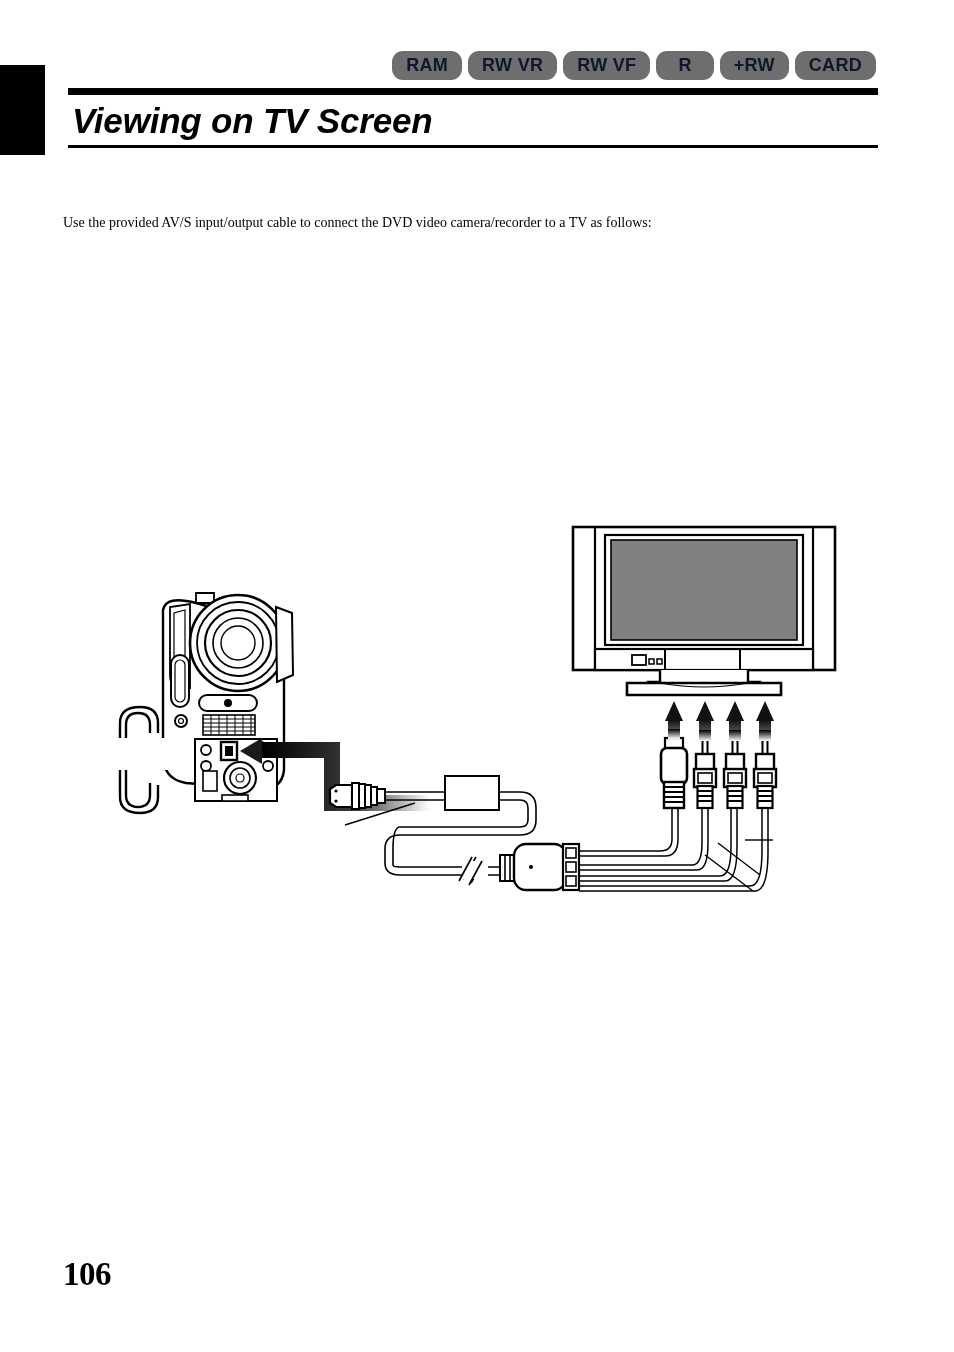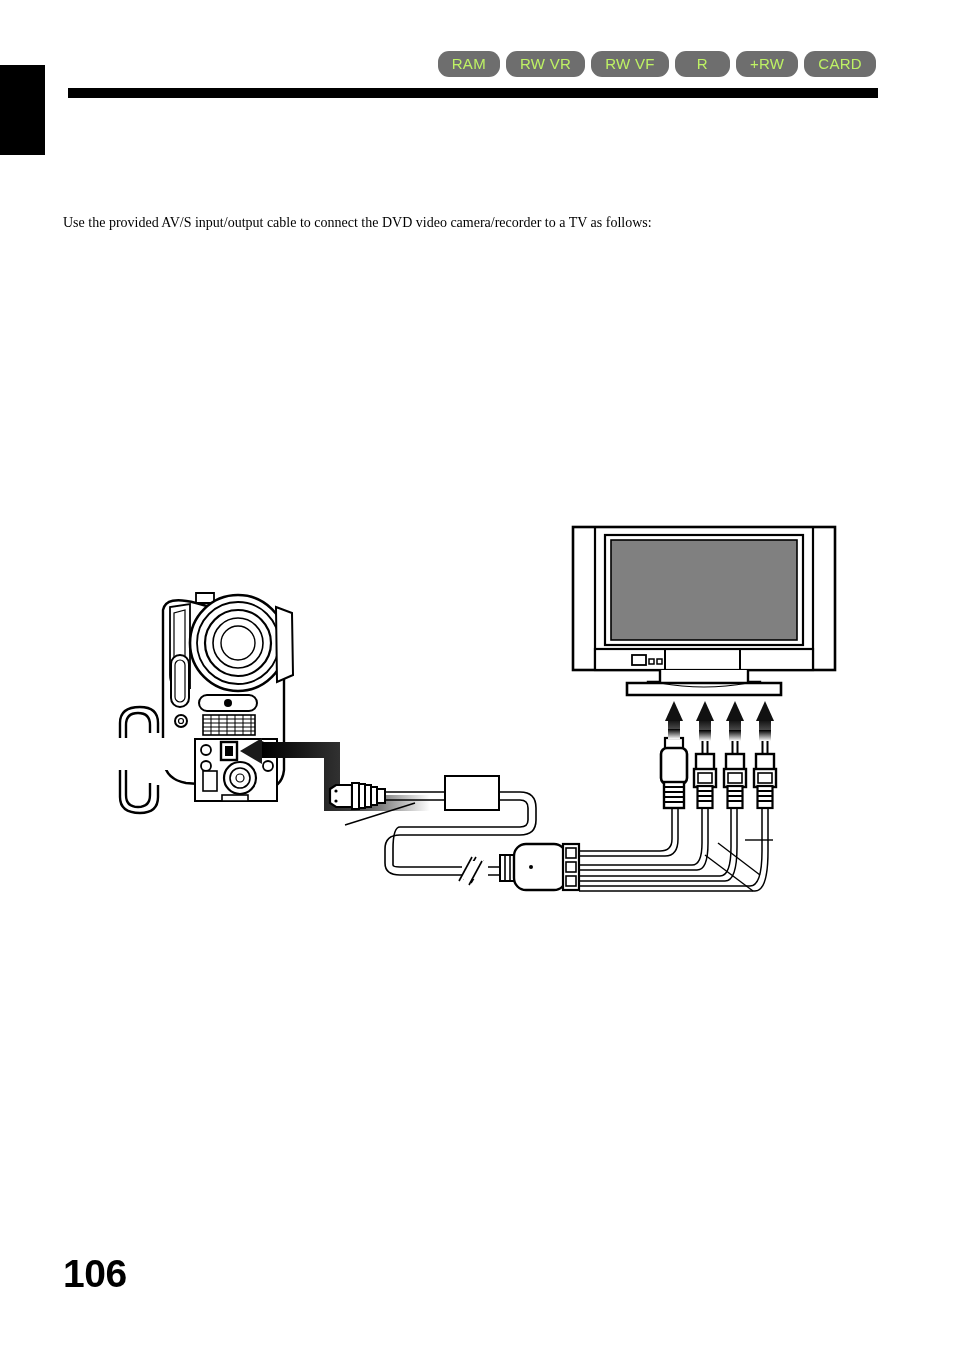--- a/index.html
+++ b/index.html
@@ -30,28 +30,29 @@
   .badge-row {
     position: absolute;
     right: 78px;
     top: 51px;
     display: flex;
     gap: 6px;
     align-items: center;
   }
   .badge {
     background: #6e6e6e;
-    color: #bef264;
+    color: #0f172a;
     font-family: "Liberation Sans", sans-serif;
-    font-size: 15px;
+    font-size: 18px;
     line-height: 1;
     padding: 5px 14px 6px 14px;
     border-radius: 11px;
     white-space: nowrap;
     letter-spacing: 0.3px;
+    font-weight: bold;
   }
   .badge.narrow { padding-left: 22px; padding-right: 22px; }
 
   
   .heading-block {
     position: absolute;
     left: 68px;
     top: 88px;
     width: 810px;
   }
@@ -93,43 +94,44 @@
     width: 954px;
     height: 740px;
   }
   .figure svg { display: block; }
 
   
   .page-number {
     position: absolute;
     left: 63px;
     top: 1251px;
-    font-family: Liberation Sans, sans-serif;
+    font-family: Liberation Serif, serif;
     font-weight: bold;
-    font-size: 39px;
+    font-size: 33px;
     line-height: 46px;
     letter-spacing: -0.5px;
   }
 </style>
 </head>
 <body>
 
 <div class="index-tab"></div>
 
 <div class="badge-row">
   <span class="badge">RAM</span>
   <span class="badge">RW VR</span>
   <span class="badge">RW VF</span>
   <span class="badge narrow">R</span>
   <span class="badge">+RW</span>
   <span class="badge">CARD</span>
 </div>
 
 <div class="heading-block">
   <div class="rule-thick"></div>
+  <div class="heading-title">Viewing on TV Screen</div>
   <div class="rule-thin"></div>
 </div>
 
 <p class="intro">Use the provided AV/S  input/output cable to connect the DVD video camera/recorder to a TV as follows:</p>
 
 <div class="figure">
 <svg width="954" height="740" viewBox="0 0 954 740" xmlns="http://www.w3.org/2000/svg">
   <defs>
     <linearGradient id="arrUp" x1="0" y1="1" x2="0" y2="0">
       <stop offset="0%" stop-color="#ffffff"></stop>

